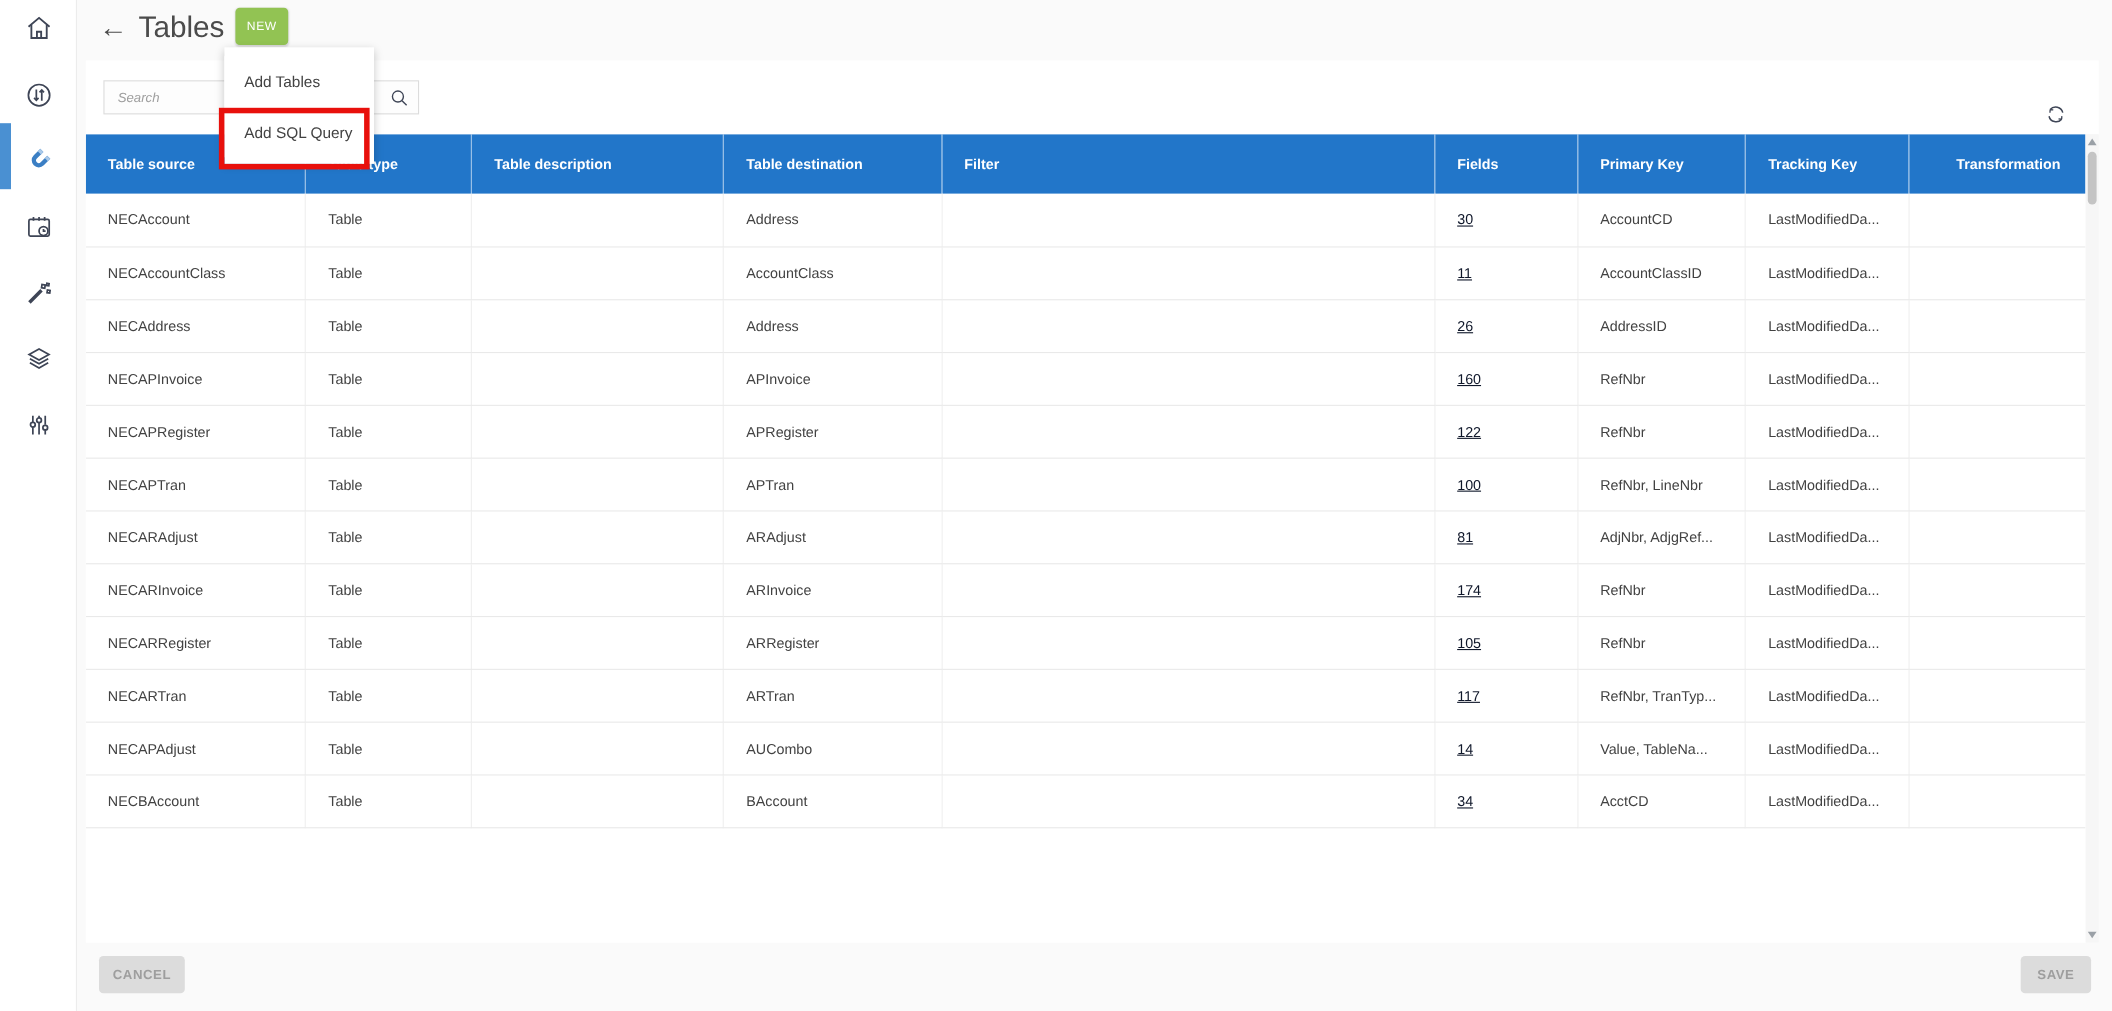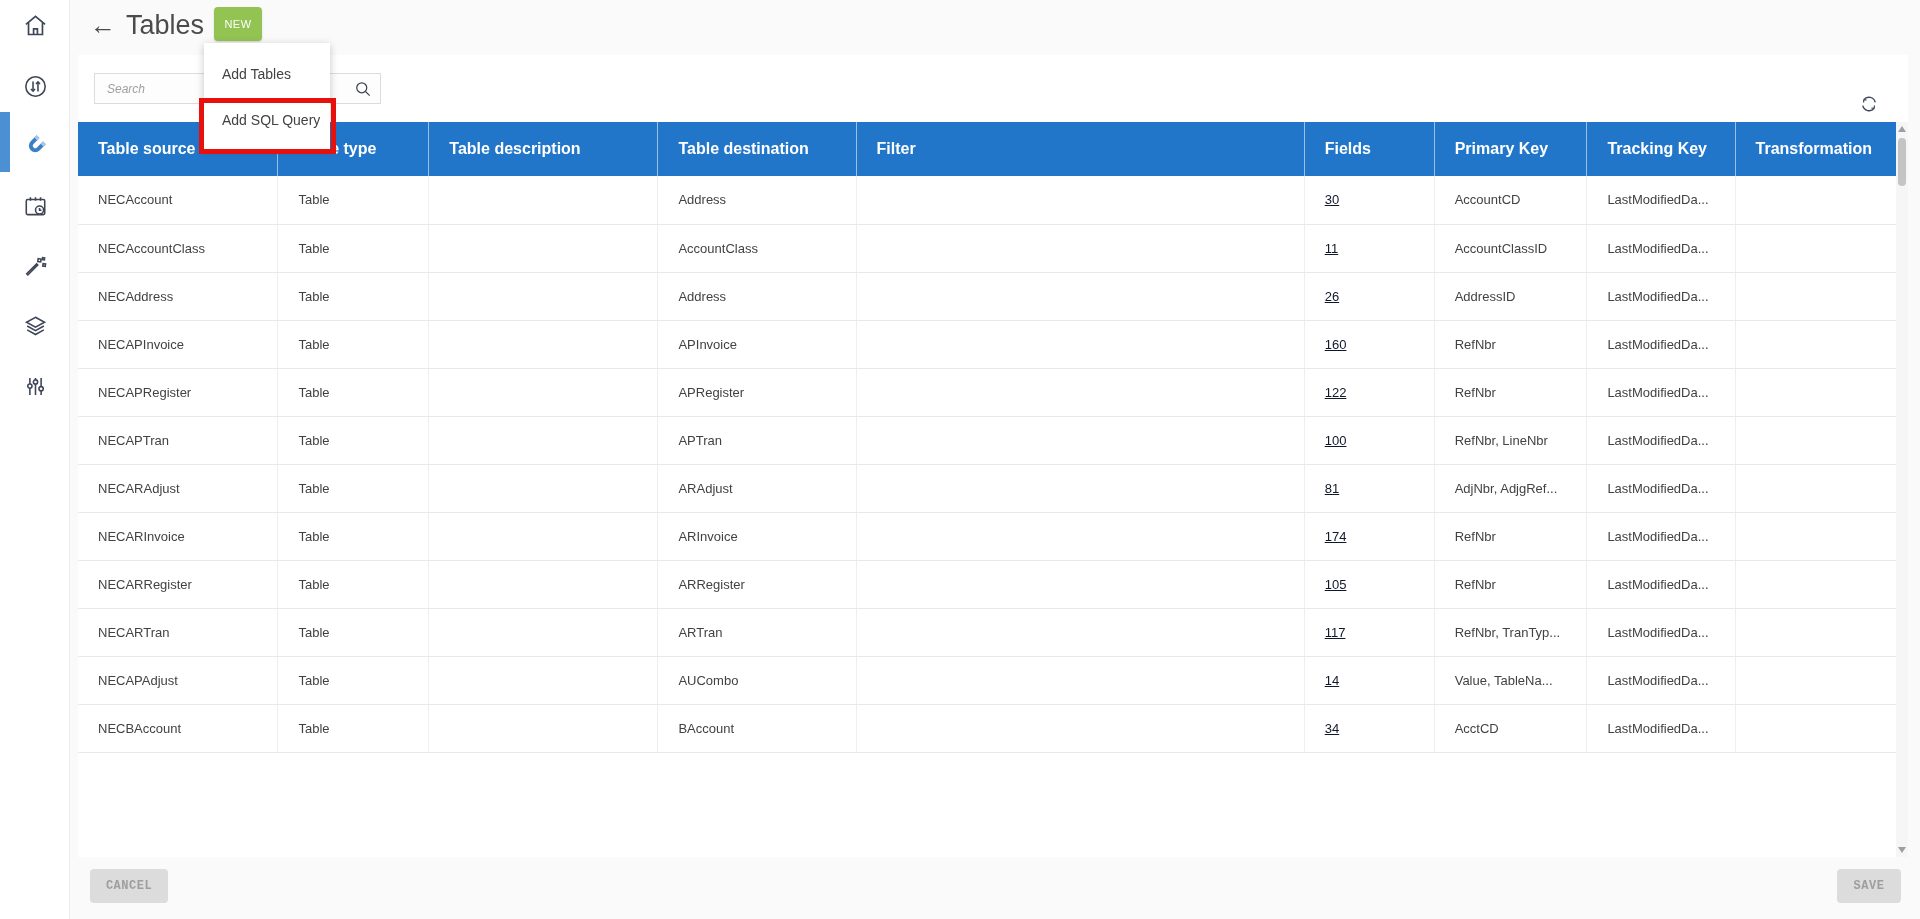--- a/index.html
+++ b/index.html
@@ -31,21 +31,21 @@
   }
   .back-arrow { font-size: 26px; color: #4b4b4b; cursor: pointer; }
   .new-btn {
     position: absolute; left: 214px; top: 7px; width: 48px; height: 34px;
     background: #92c353; color: #ffffff; font-size: 11px; font-weight: normal;
     border: none; border-radius: 4px; cursor: pointer; letter-spacing: .5px;
     box-shadow: 0 1px 2px rgba(0,0,0,.15);
   }
   
   .menu {
-    position: absolute; left: 204px; top: 43px; width: 126px;
+    position: absolute; left: 204px; top: 43px; width: 136px;
     background: #ffffff; z-index: 10; padding: 8px 0 6px 0;
     box-shadow: 0 2px 8px rgba(0,0,0,.22);
   }
   .menu-item {
     height: 46px; display: flex; align-items: center; padding-left: 18px;
     font-size: 14px; color: #424242; cursor: pointer; background: #fff; white-space: nowrap;
   }
   .red-box {
     position: absolute; left: 199px; top: 98px; width: 137px; height: 56px;
     border: 5px solid #e8100c; z-index: 11; pointer-events: none;
@@ -71,25 +71,25 @@
   }
   .refresh-btn {
     position: absolute; right: 26px; top: 36px; width: 26px; height: 26px;
     background: transparent; border: none; cursor: pointer;
     display: flex; align-items: center; justify-content: center;
   }
   
   .table-area { position: absolute; left: 0; top: 67px; right: 12px; bottom: 0; overflow: hidden; }
   table { width: 100%; border-collapse: collapse; table-layout: fixed; }
   thead th {
-    background: #2276c9; color: #ffffff; font-size: 16px; font-weight: bold;
+    background: #2276c9; color: #ffffff; font-size: 13px; font-weight: bold;
     text-align: left; height: 54px; padding-left: 20px;
     border-right: 1px solid rgba(255,255,255,.55);
   }
-  thead th:last-child { border-right: none; }
+  thead th:last-child { border-right: none; text-align: center; }
   tbody td {
     height: 48px; font-size: 13px; color: #424242; padding-left: 20px;
     border-bottom: 1px solid #e9e9e9; border-right: 1px solid #efefef;
     white-space: nowrap; overflow: hidden;
   }
   tbody td:last-child { border-right: none; }
   tbody a.fields-link { color: #0f172a; text-decoration: underline; cursor: pointer; }
   col.c0 { width: 11.0%; }  col.c1 { width: 8.3%; }   col.c2 { width: 12.6%; }
   col.c3 { width: 10.9%; }  col.c4 { width: 24.65%; } col.c5 { width: 7.15%; }
   col.c6 { width: 8.4%; }   col.c7 { width: 8.15%; }  col.c8 { width: 8.85%; }
@@ -105,21 +105,21 @@
   .vscroll .arrow-up { top: 4px; border-bottom: 6px solid #9aa0a6; }
   .vscroll .arrow-down { bottom: 4px; border-top: 6px solid #9aa0a6; }
   .vscroll .thumb {
     position: absolute; left: 2px; top: 16px; width: 8px; height: 48px;
     background: #c4c4c4; border-radius: 4px; cursor: grab;
   }
   
   .footer-btn {
     position: absolute; height: 34px; border: none; border-radius: 4px;
     background: #dcdcdc; color: #9e9e9e; font-size: 12px; font-weight: bold;
-    letter-spacing: .5px; cursor: default; font-family: Liberation Mono, monospace;
+    letter-spacing: .5px; cursor: default;
   }
   .cancel-btn { left: 90px; top: 869px; width: 78px; }
   .save-btn  { left: 1837px; top: 869px; width: 64px; }
   svg { display: block; }
 </style>
 </head>
 <body>
 
 <div class="sidebar">
   <div class="active-bar"></div>

